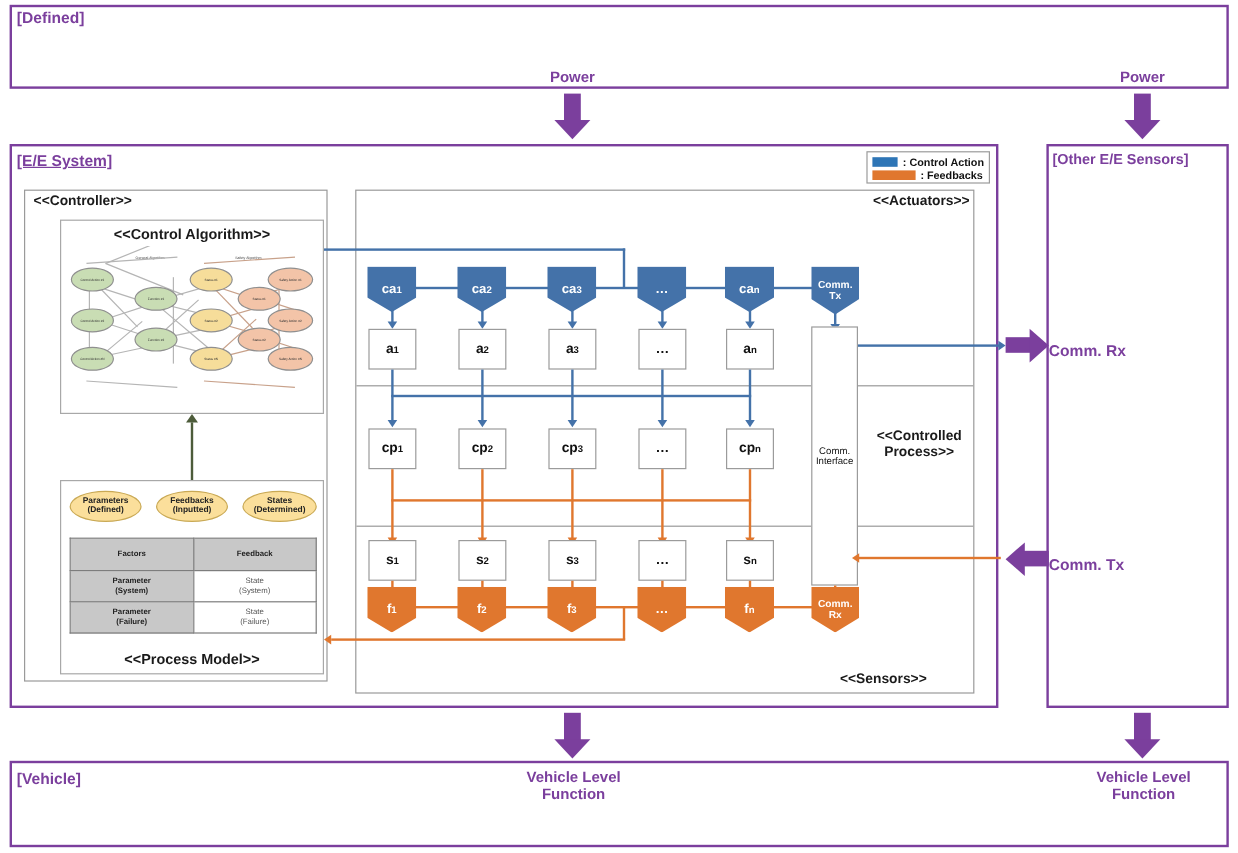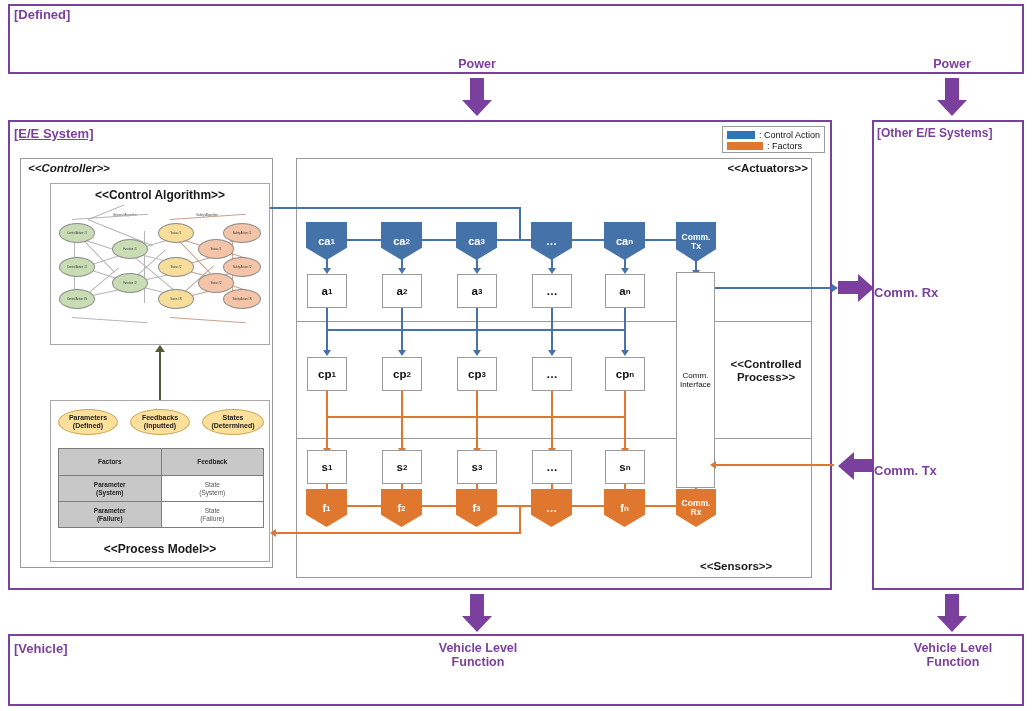--- a/index.html
+++ b/index.html
@@ -35,21 +35,21 @@
 
   .ah-d{position:absolute;width:0;height:0;border-left:4px solid transparent;border-right:4px solid transparent;border-top:6px solid #4472A9;}
   .ah-d-o{position:absolute;width:0;height:0;border-left:4px solid transparent;border-right:4px solid transparent;border-top:6px solid #E0772E;}
   .ah-u-g{position:absolute;width:0;height:0;border-left:5px solid transparent;border-right:5px solid transparent;border-bottom:7px solid #4d5c3a;}
   .ah-r{position:absolute;width:0;height:0;border-top:4px solid transparent;border-bottom:4px solid transparent;border-left:6px solid #4472A9;}
   .ah-l-o{position:absolute;width:0;height:0;border-top:4px solid transparent;border-bottom:4px solid transparent;border-right:6px solid #E0772E;}
 
   .legend{position:absolute;border:1px solid #9b9b9b;background:#fff;box-sizing:border-box;padding:2px 4px;}
   .legend-row{display:flex;align-items:center;gap:4px;height:11px;}
   .legend-sw{width:36px;height:8px;}
-  .legend-lb{font-size:9px;font-weight:normal;color:#111;white-space:nowrap;}
+  .legend-lb{font-size:9px;font-weight:bold;color:#111;white-space:nowrap;}
 
   .parrow-d{position:absolute;}
   .parrow-d .stem{position:absolute;background:#7B3F9D;left:8px;top:0;width:14px;}
   .parrow-d .head{position:absolute;width:0;height:0;border-left:15px solid transparent;border-right:15px solid transparent;border-top:16px solid #7B3F9D;left:0;}
   .parrow-h{position:absolute;}
   .parrow-h .stem{position:absolute;background:#7B3F9D;top:7px;height:13px;}
   .parrow-h .head{position:absolute;width:0;height:0;border-top:14px solid transparent;border-bottom:14px solid transparent;top:0;}
 
   
   .ca-thumb{position:absolute;overflow:hidden;}
@@ -94,26 +94,26 @@
   <div class="purple-box" style="left:8px;top:120px;width:824px;height:470px;"></div>
   <div class="purple-label" style="left:14px;top:126px;text-decoration:underline;">[E/E System]</div>
 
   <div class="legend" style="left:722px;top:126px;width:103px;height:27px;">
     <div class="legend-row">
       <div class="legend-sw" style="background:#2E75B6;"></div>
       <div class="legend-lb">: Control Action</div>
     </div>
     <div class="legend-row">
       <div class="legend-sw" style="background:#E0772E;"></div>
-      <div class="legend-lb">: Factors</div>
+      <div class="legend-lb">: Feedbacks</div>
     </div>
   </div>
 
   <div class="gbox" style="left:20px;top:158px;width:253px;height:410px;"></div>
-  <div class="stereo" style="left:28px;top:162px;text-align:left;font-style:italic;">&lt;&lt;Controller&gt;&gt;</div>
+  <div class="stereo" style="left:28px;top:162px;text-align:left;">&lt;&lt;Controller&gt;&gt;</div>
 
   <div class="gbox-white" style="left:50px;top:183px;width:220px;height:162px;"></div>
   <div class="stereo" style="left:50px;top:189px;width:220px;font-size:12px;">&lt;&lt;Control Algorithm&gt;&gt;</div>
 
   <div class="ca-thumb" style="left:58px;top:205px;width:204px;height:132px;">
     <div class="grp-lab" style="left:55px;top:8px;">General Algorithm</div>
     <div class="grp-lab" style="left:138px;top:8px;">Safety Algorithm</div>
 
     <div class="edge" style="left:30px;top:14px;width:52px;height:1px;transform:rotate(-22deg);"></div>
     <div class="edge" style="left:30px;top:14px;width:70px;height:1px;transform:rotate(22deg);"></div>
@@ -363,21 +363,21 @@
   <div class="lno" style="left:519px;top:505px;width:2px;height:28px;"></div>
   <div class="lno" style="left:276px;top:532px;width:245px;height:2px;"></div>
   <div class="ah-l-o" style="left:270px;top:529px;"></div>
 
   <div class="ln" style="left:715px;top:287px;width:119px;height:2px;"></div>
   <div class="ah-r" style="left:832px;top:284px;"></div>
   <div class="lno" style="left:715px;top:464px;width:119px;height:2px;"></div>
   <div class="ah-l-o" style="left:710px;top:461px;"></div>
 
   <div class="purple-box" style="left:872px;top:120px;width:152px;height:470px;"></div>
-  <div class="purple-label" style="left:877px;top:126px;font-size:12px;">[Other E/E Systems]</div>
+  <div class="purple-label" style="left:877px;top:126px;font-size:12px;">[Other E/E Sensors]</div>
 
   <div class="parrow-h" style="left:838px;top:274px;width:36px;height:28px;">
     <div class="stem" style="left:0;width:22px;"></div>
     <div class="head" style="left:20px;border-left:16px solid #7B3F9D;"></div>
   </div>
   <div class="purple-txt" style="left:874px;top:286px;width:96px;text-align:left;font-size:13px;">Comm. Rx</div>
 
   <div class="parrow-h" style="left:838px;top:452px;width:36px;height:28px;">
     <div class="stem" style="left:14px;width:22px;"></div>
     <div class="head" style="left:0;border-right:16px solid #7B3F9D;"></div>

